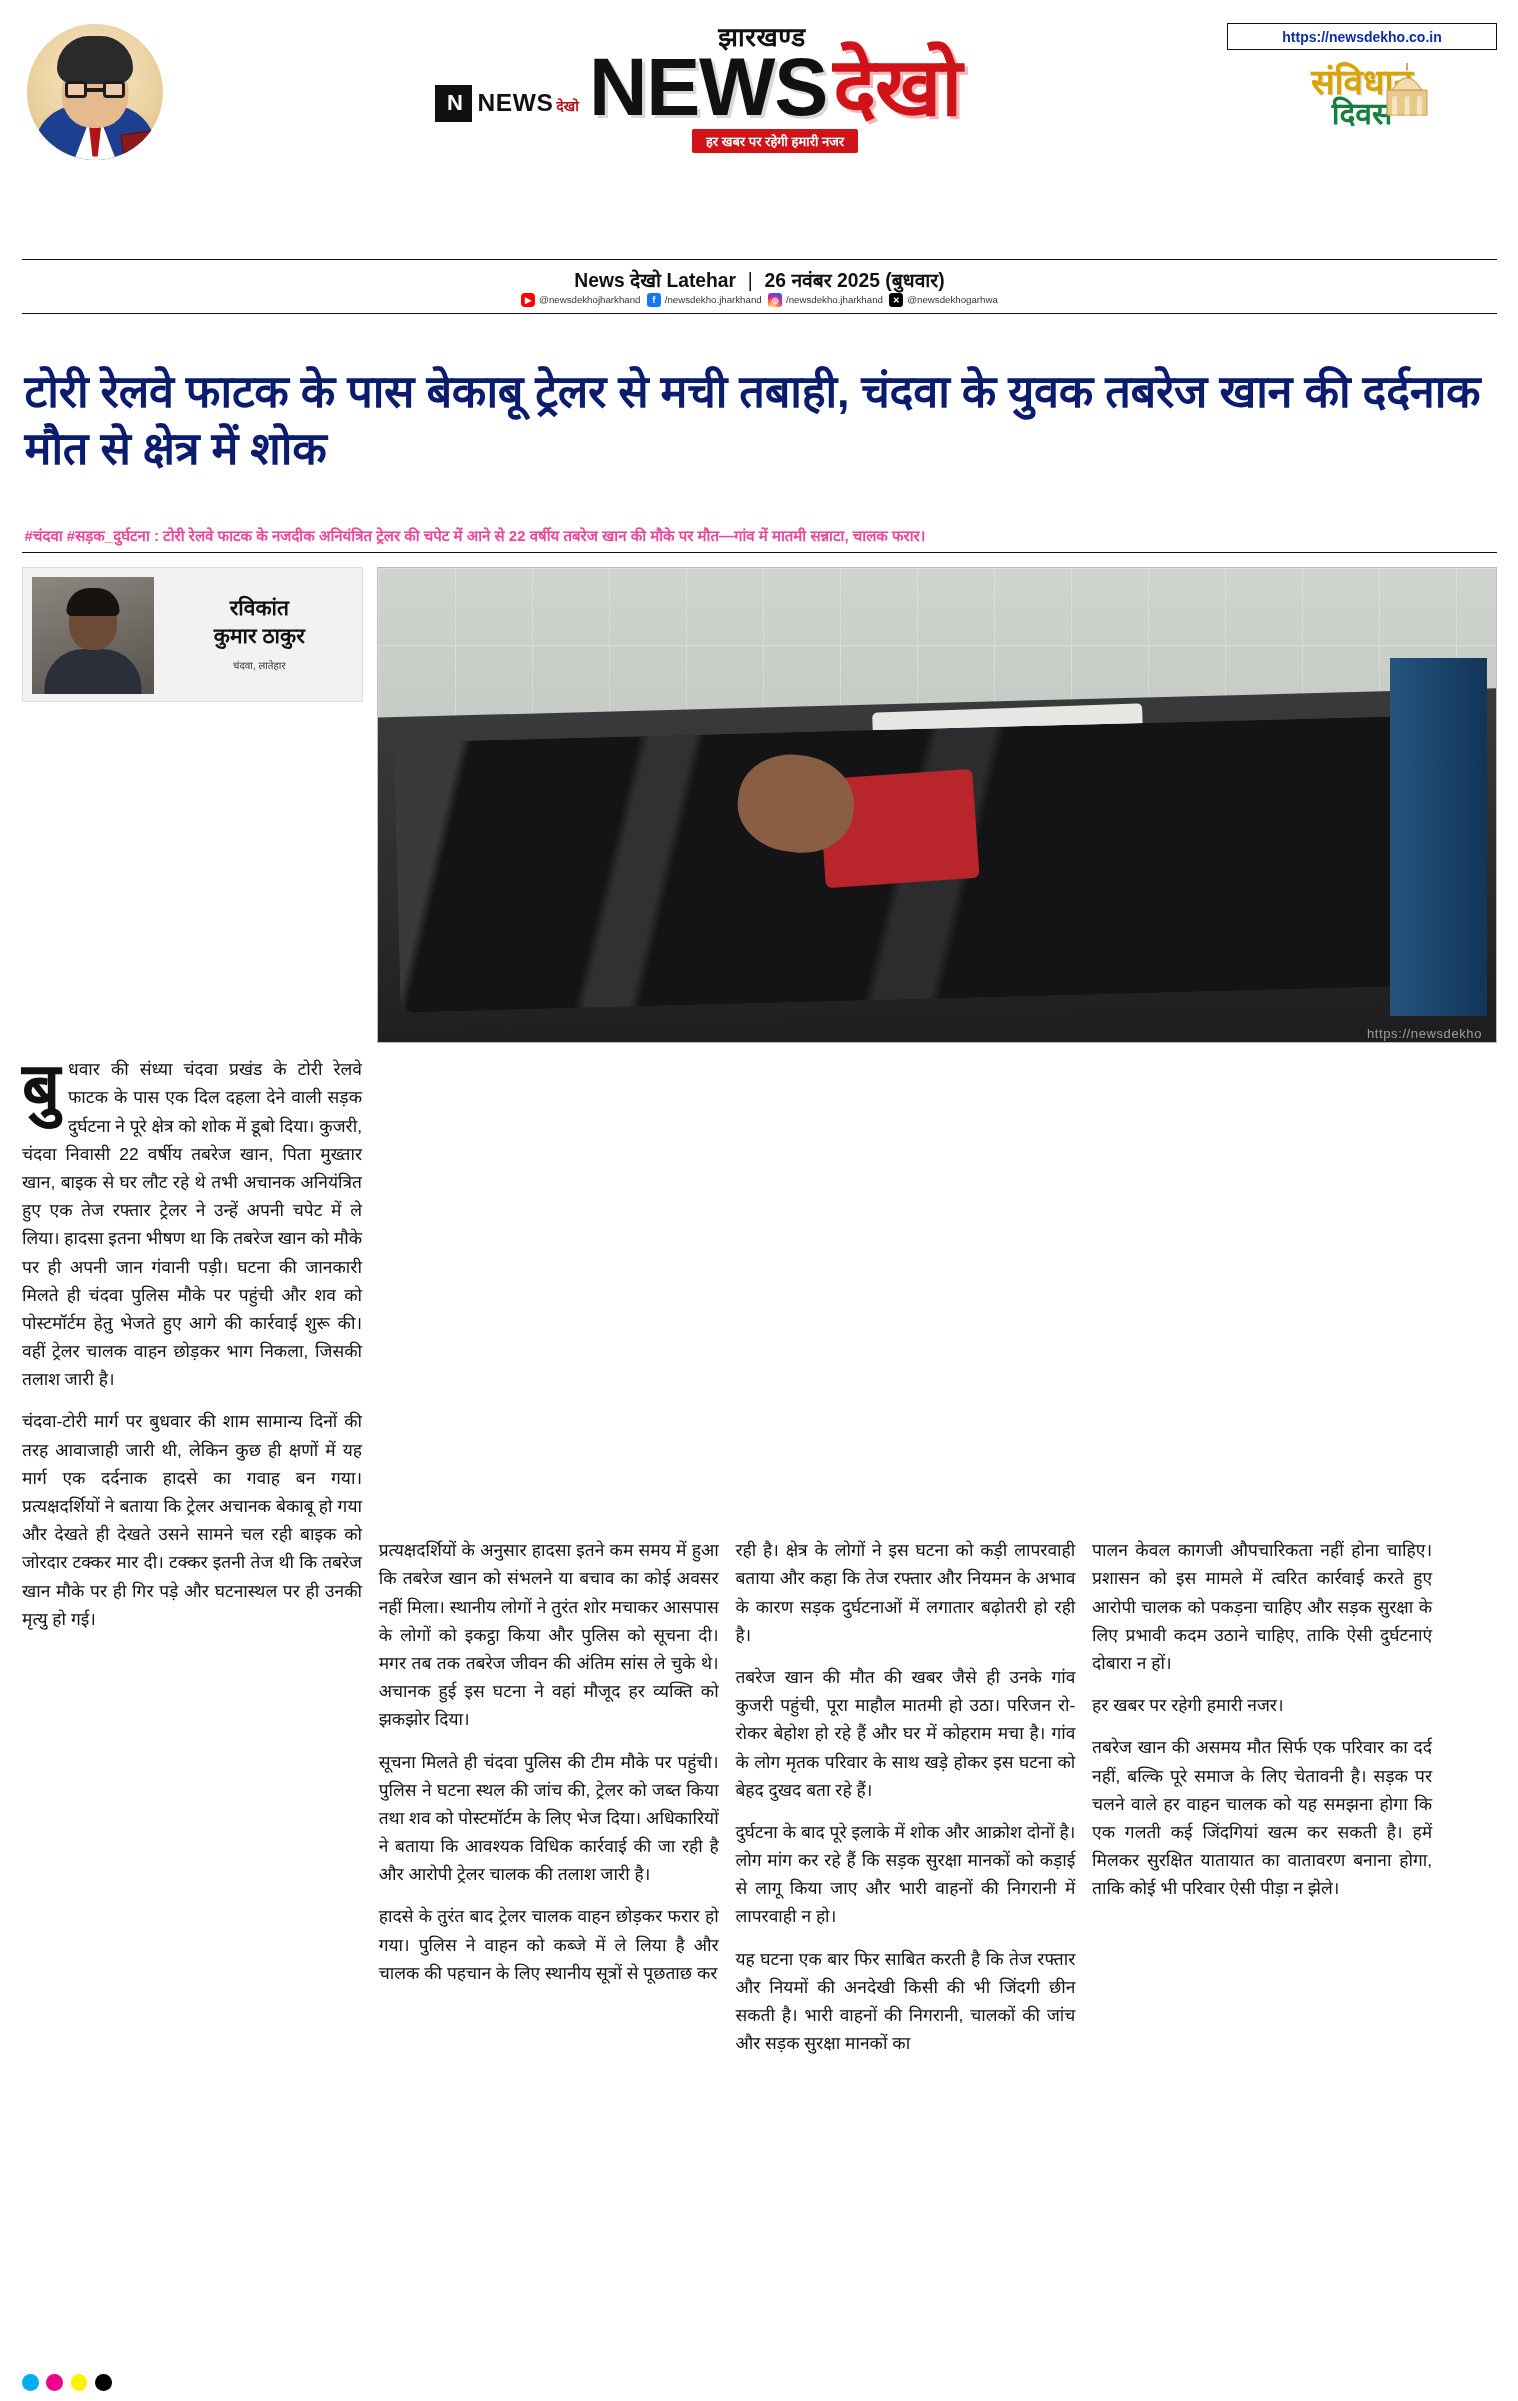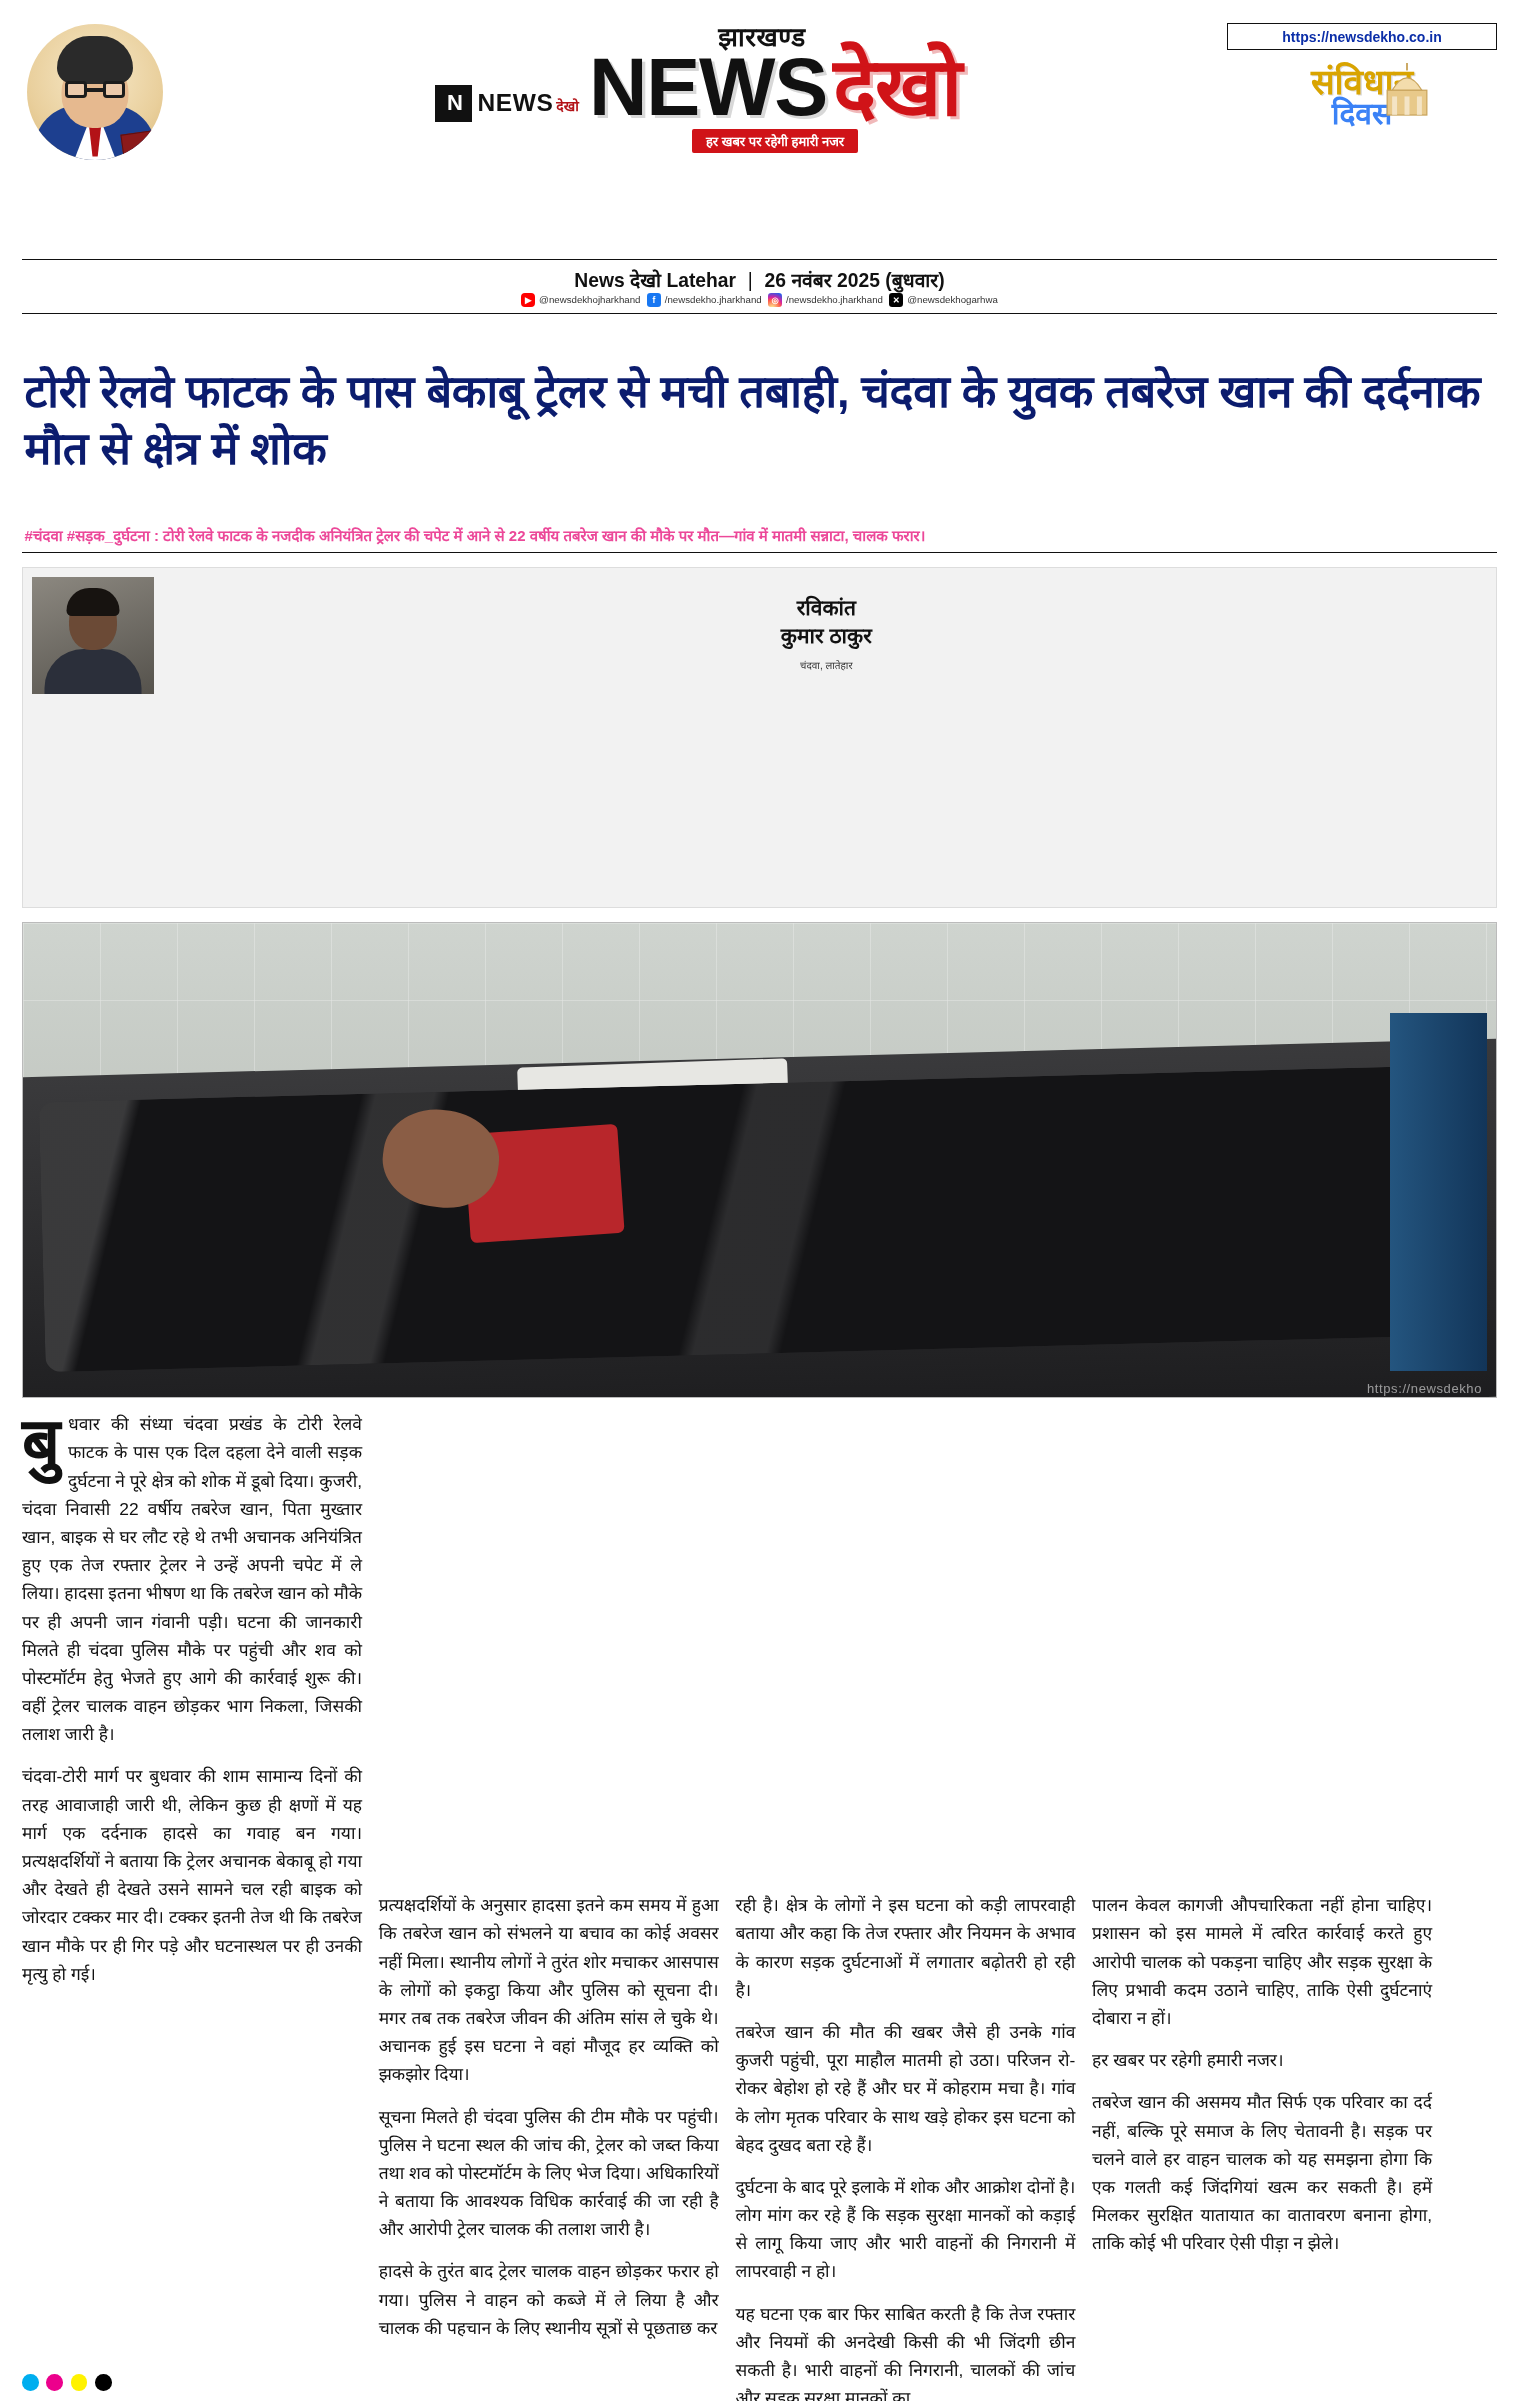--- a/index.html
+++ b/index.html
@@ -134,21 +134,21 @@
   }
   .samvidhan {
     margin-top: 14px; text-align:center; width: 270px; margin-left:auto;
     position:relative;
   }
   .sv-word {
     font-size: 35px; font-weight: bold; color:#d9a400; line-height: 1;
     text-shadow: 1.3px 1.3px 0 rgba(0,0,0,.15);
   }
   .sv-word2 {
-    font-size: 30px; font-weight: bold; color:#3b82f6; line-height: 1;
+    font-size: 30px; font-weight: bold; color:#15803d; line-height: 1;
   }
   .sv-dome {
     position:absolute; right: 59px; top: -6.4px;
     width: 62px; height: 62px;
   }
 
   
   .infobar {
     display:flex; align-items:center; justify-content:space-between;
     border-top: 1.9px solid #111; border-bottom: 1.9px solid #111;
@@ -178,21 +178,21 @@
     letter-spacing: -0.3px;
   }
   .subhead {
     font-size: 15px; font-weight: bold; color:#ec4899;
     padding: 10.3px 2.6px 7.7px 2.6px;
     border-bottom: 1.9px solid #111;
   }
 
   
   .media-row {
-    display:flex; gap: 14px; margin-top: 14px; flex-direction: column;
+    display:flex; gap: 14px; margin-top: 14px;
   }
   .author-card {
     flex: 0 0 341px;
     display:flex; gap: 11.6px;
     background: #f2f2f2; border:0.6px solid #ddd;
     padding: 9px; height: 135px;
   }
   .author-photo {
     width: 122px; height: 117px; background:#6d6a63; position:relative; overflow:hidden;
   }

